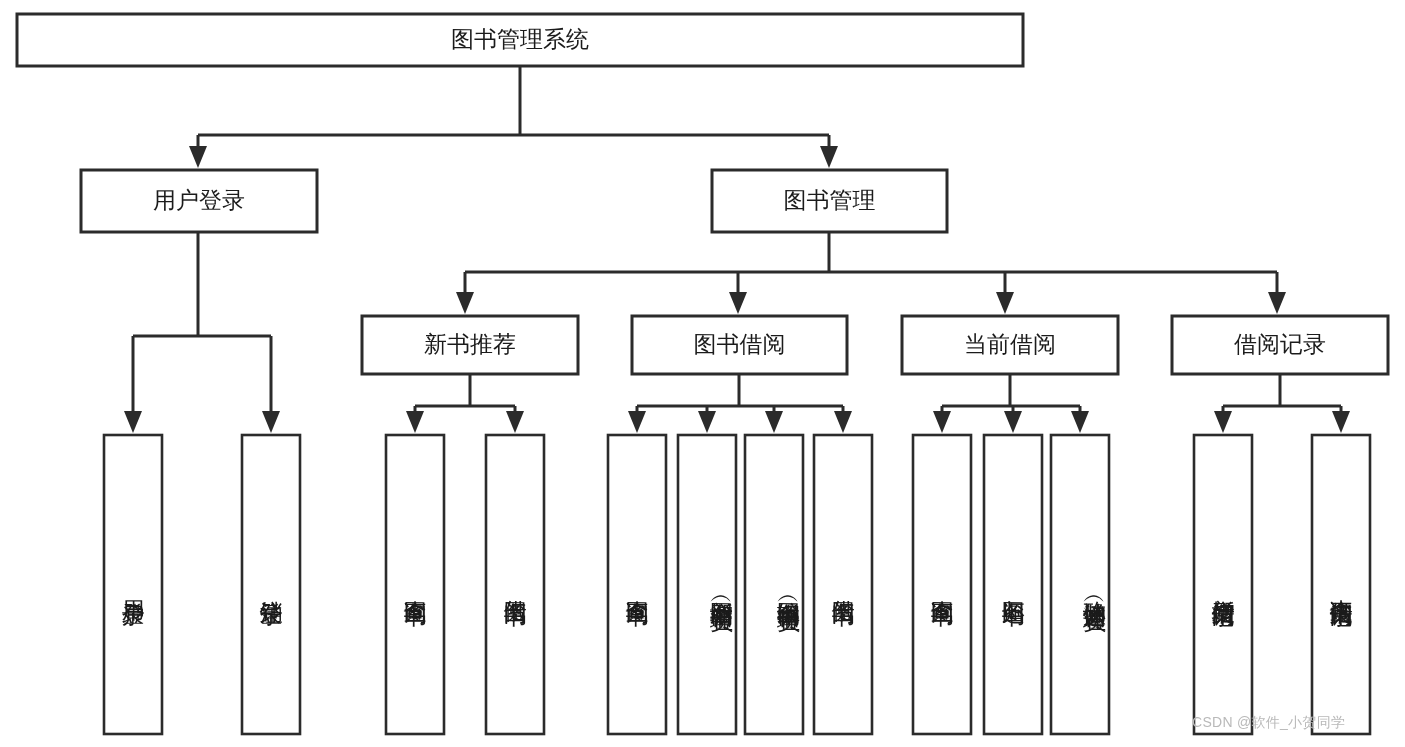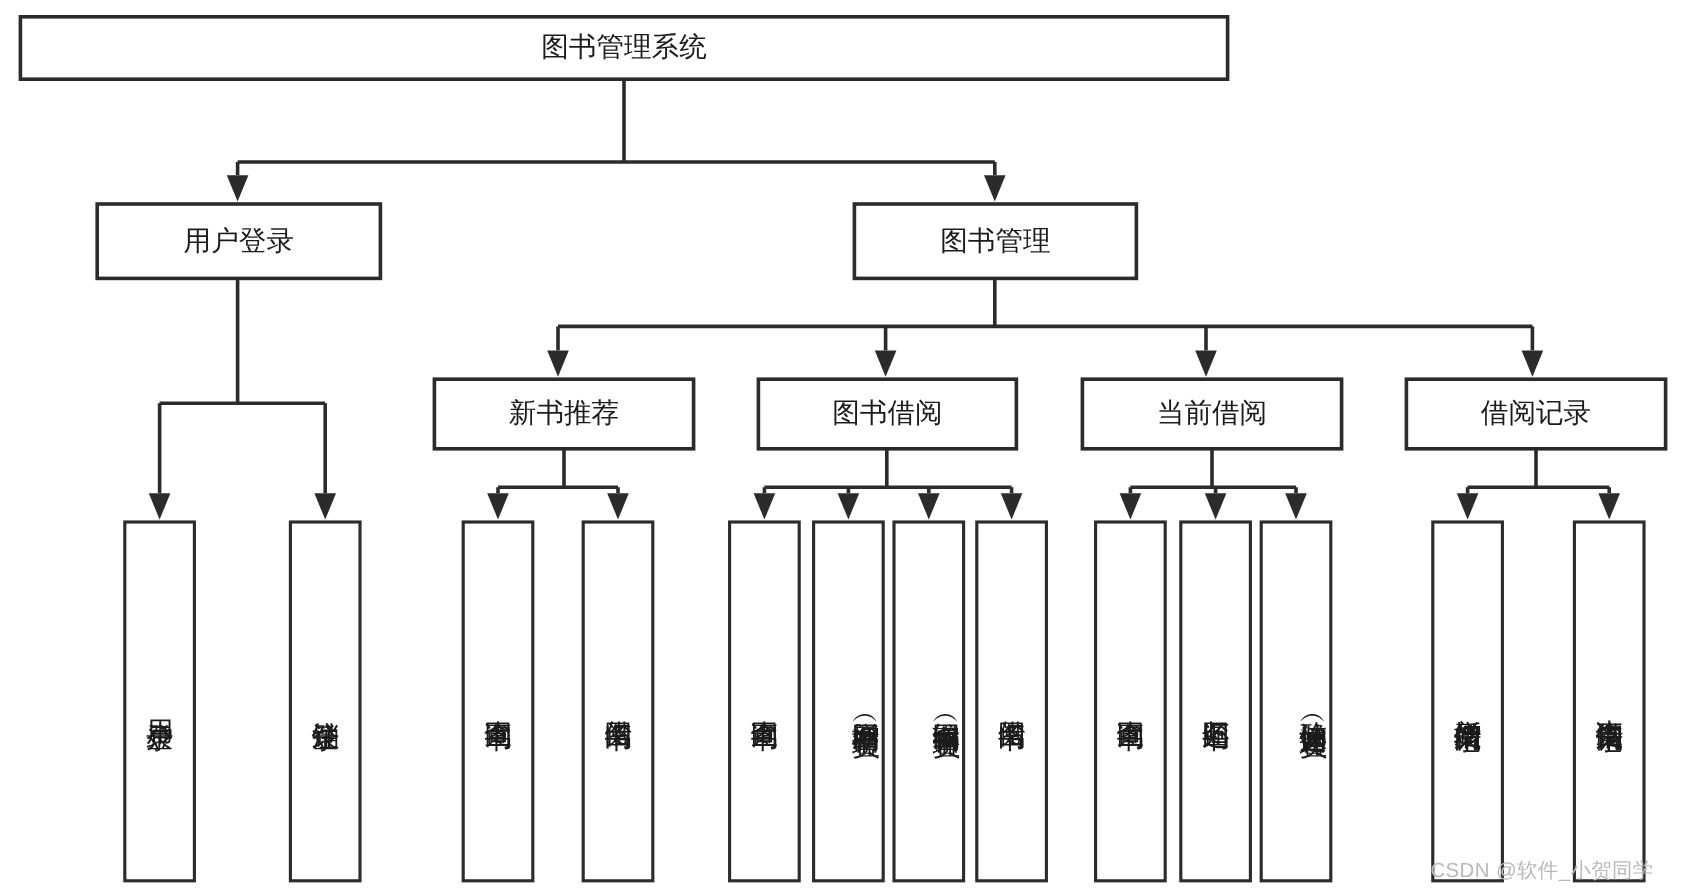--- a/index.html
+++ b/index.html
@@ -69,21 +69,21 @@
     pointer-events: none;
   }
   .vlabel-wrap.center-v {
     align-items: center;
   }
   .watermark {
     position: absolute;
     left: 1192px;
     top: 714px;
     font-family: "Liberation Sans", "DejaVu Sans", sans-serif;
-    font-size: 17px;
+    font-size: 14px;
     color: #b9b9b9;
     white-space: nowrap;
     letter-spacing: 0.02em;
   }
 </style>
 </head>
 <body>
 
 <div id="diagram-root">
   <svg id="tree-svg" viewBox="0 0 1405 747">

